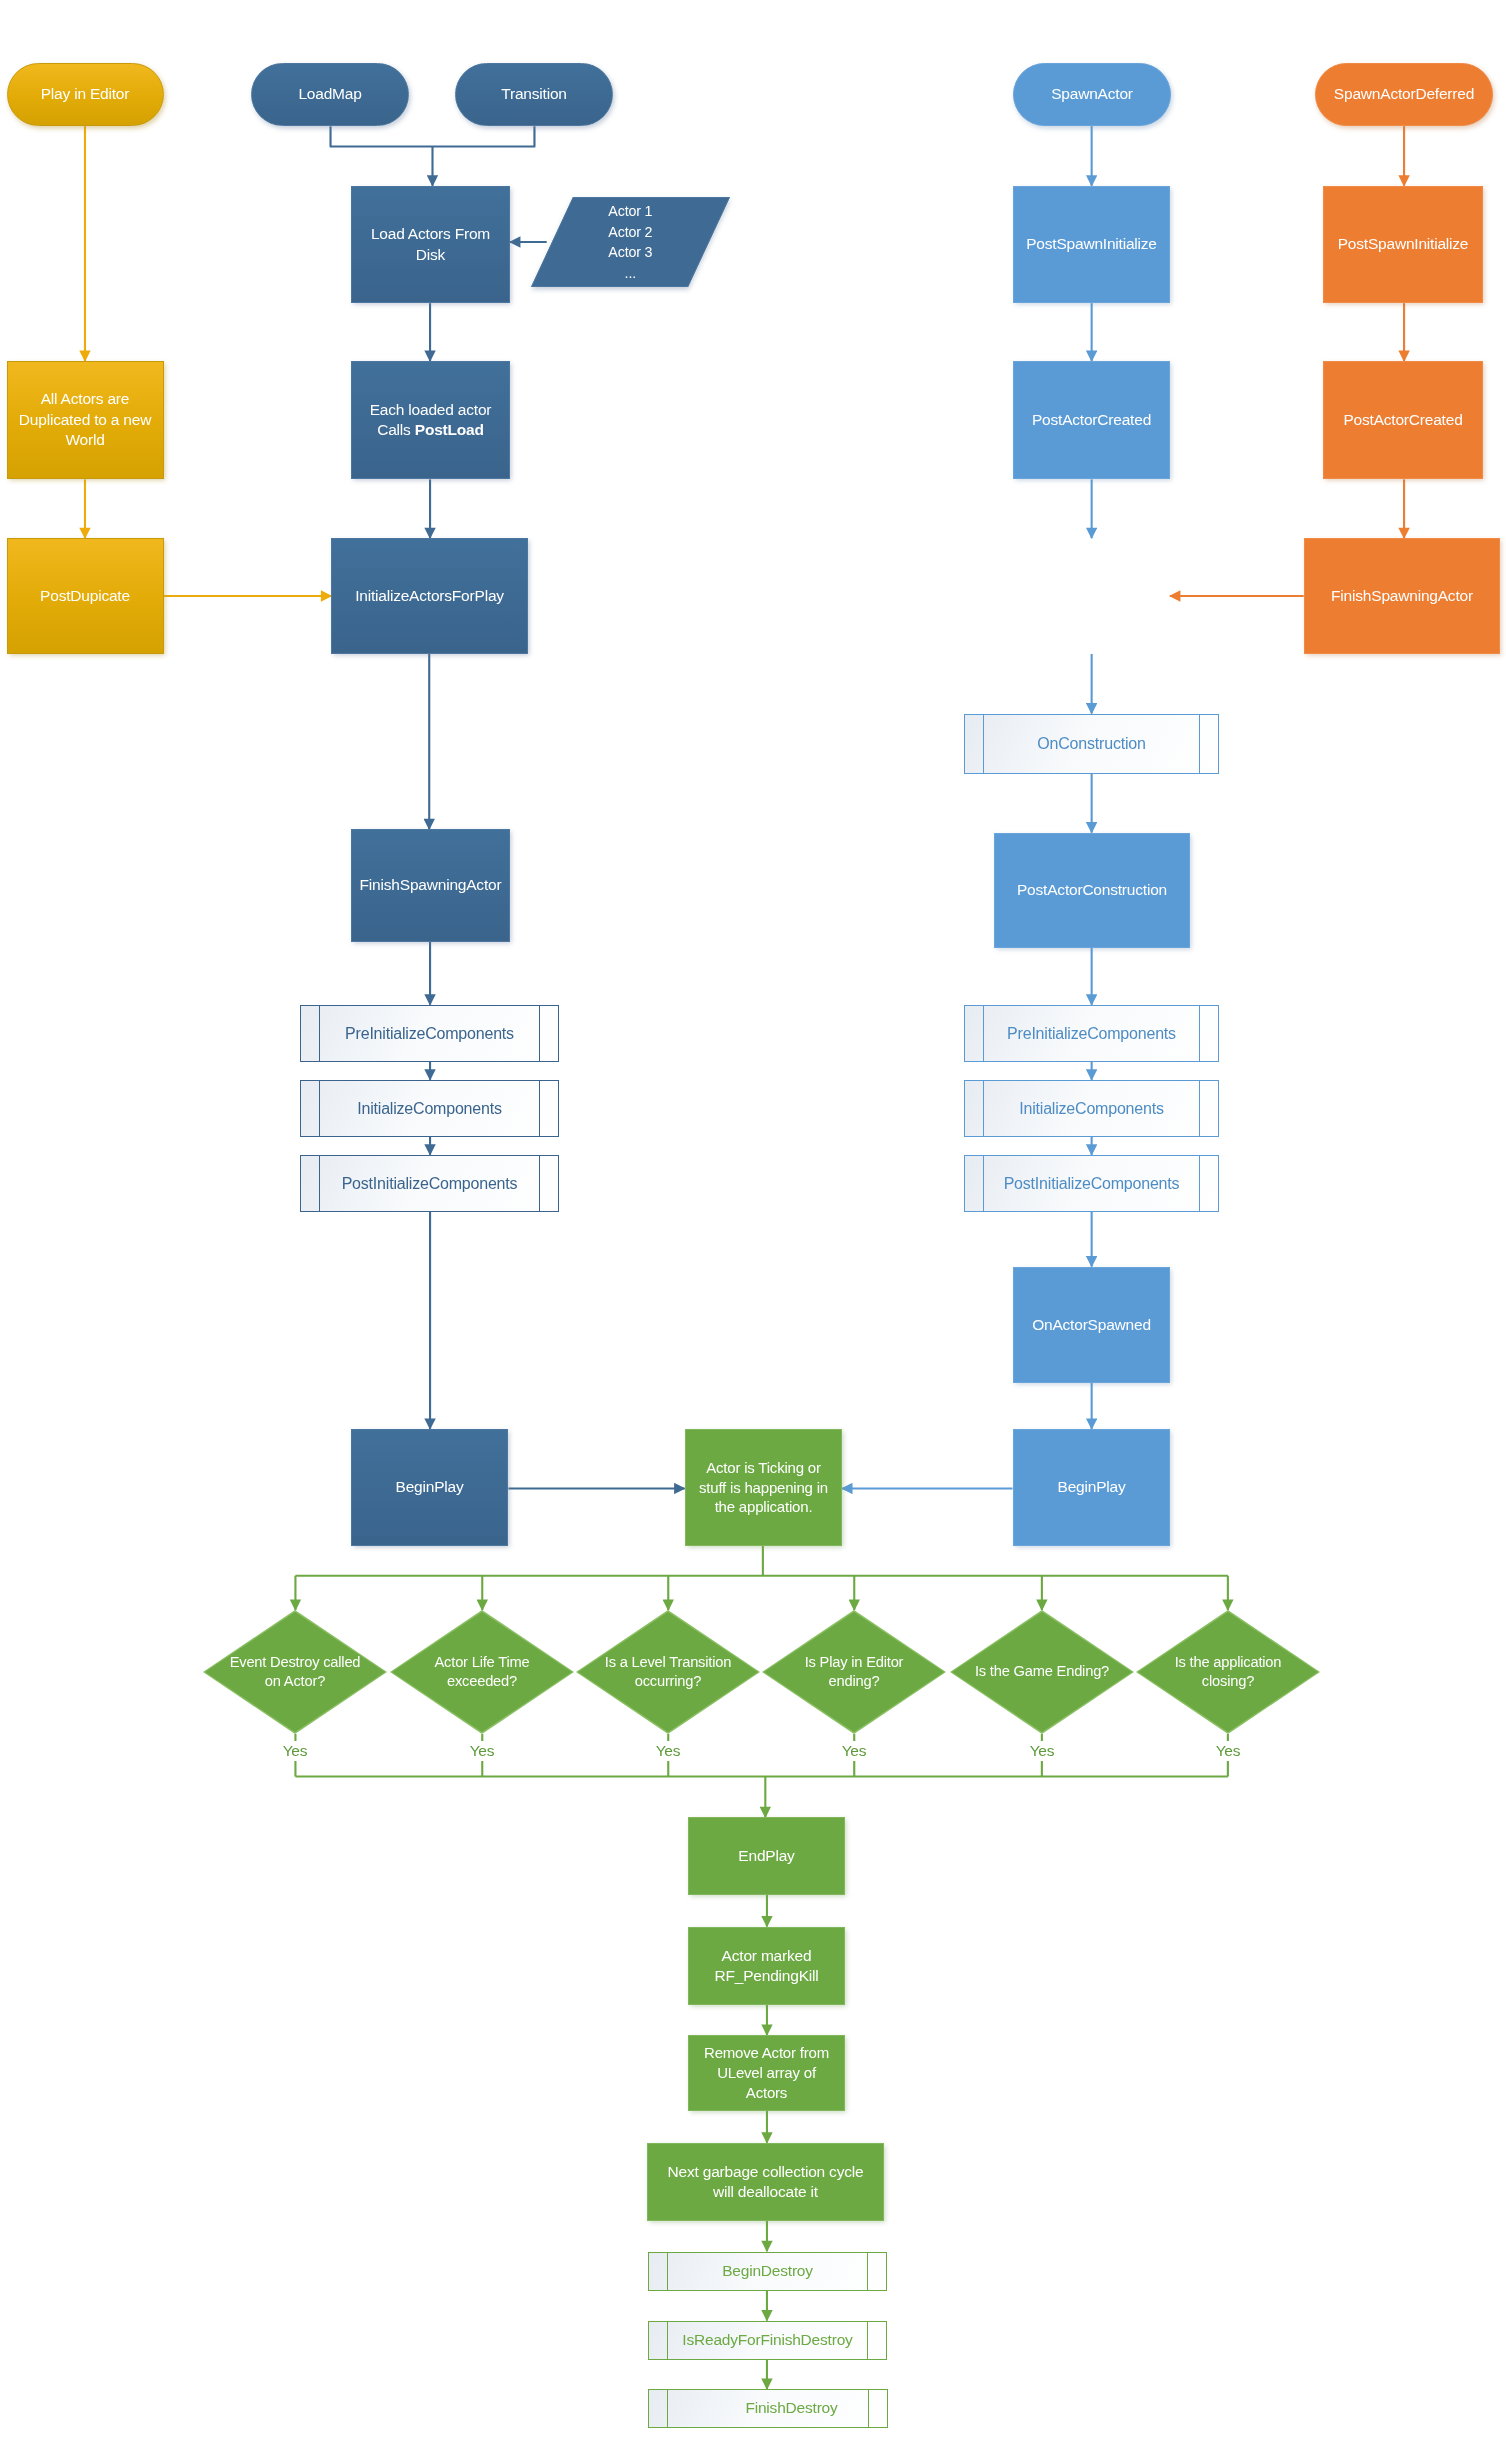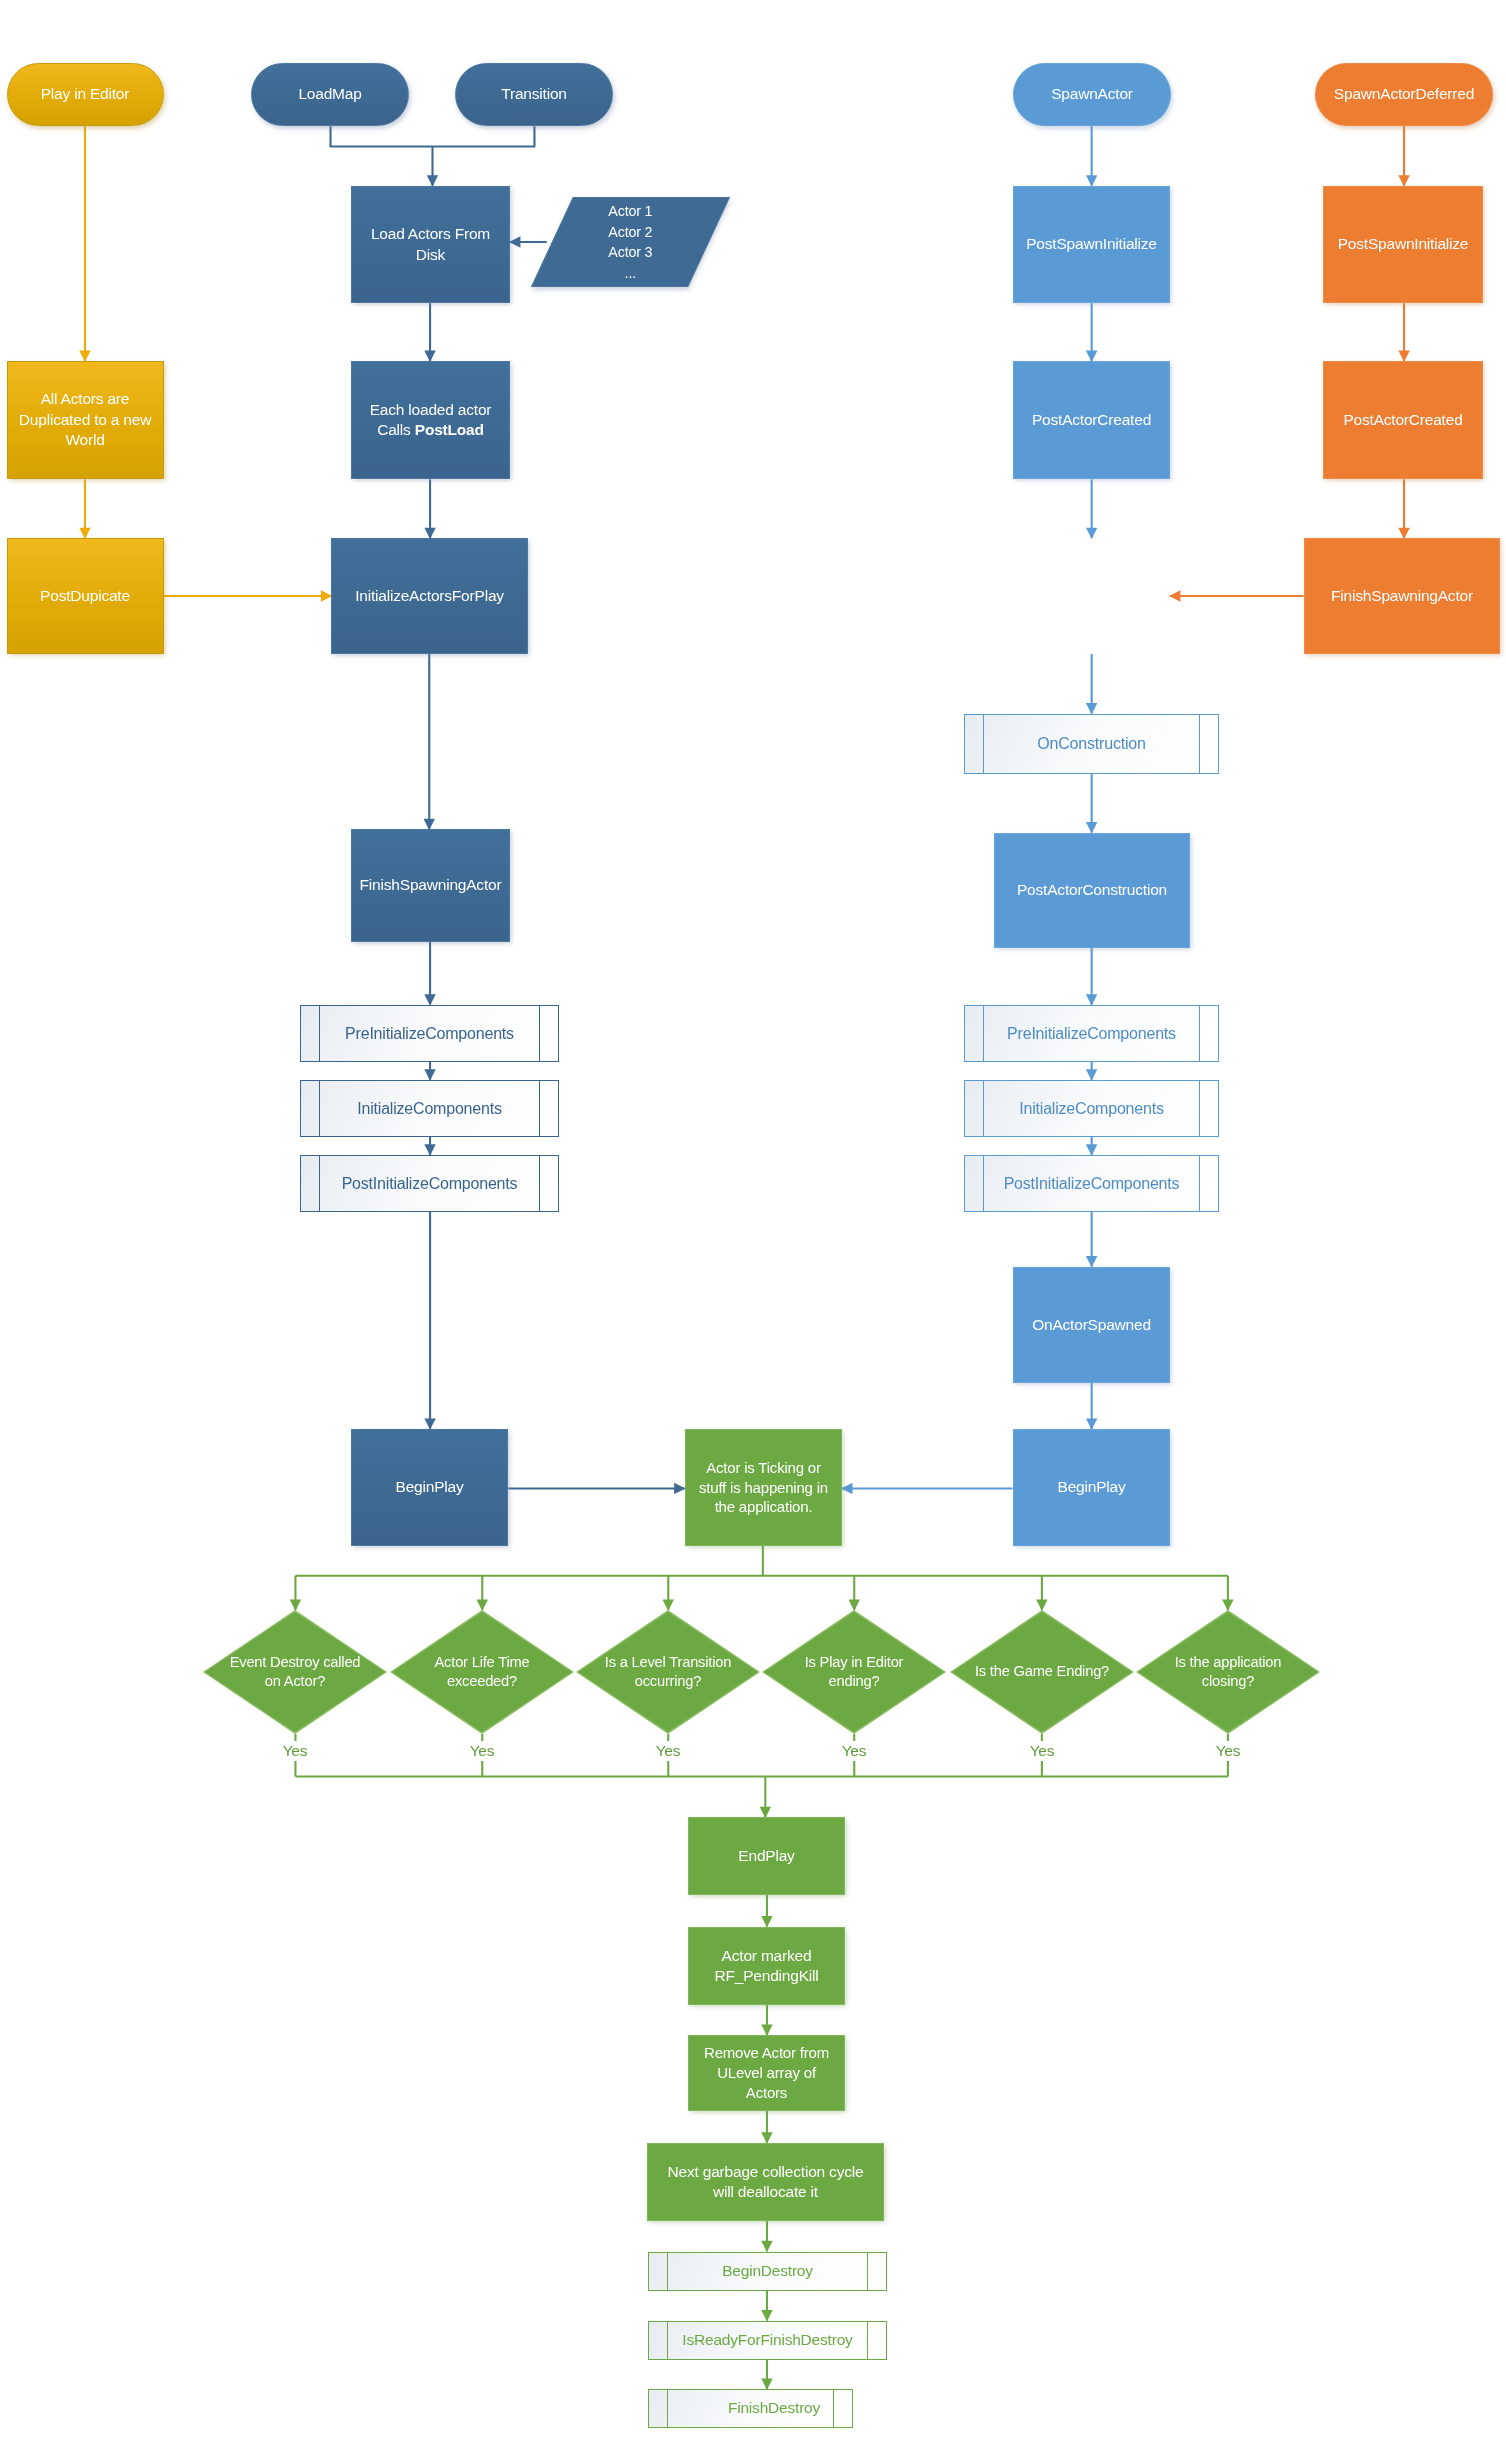--- a/index.html
+++ b/index.html
@@ -87,21 +87,21 @@
   .n-d5{left:950px;top:1594px;width:184px;height:124px;}
   .n-d6{left:1136px;top:1594px;width:184px;height:124px;}
   .y-1{left:269px;top:1725px;} .y-2{left:456px;top:1725px;} .y-3{left:642px;top:1725px;}
   .y-4{left:828px;top:1725px;} .y-5{left:1016px;top:1725px;} .y-6{left:1202px;top:1725px;}
   .n-endplay{left:688px;top:1801px;width:157px;height:78px;}
   .n-marked{left:688px;top:1911px;width:157px;height:78px;}
   .n-remove{left:688px;top:2019px;width:157px;height:76px;font-size:15px;}
   .n-nextgc{left:647px;top:2127px;width:237px;height:78px;}
   .n-begindestroy{left:648px;top:2236px;width:239px;height:39px;}
   .n-isready{left:648px;top:2305px;width:239px;height:39px;}
-  .n-finishdestroy{left:648px;top:2373px;width:205px;height:39px;padding-left:47px;}
+  .n-finishdestroy{left:648px;top:2373px;width:240px;height:39px;padding-left:47px;}
 </style>
 </head>
 <body>
 
 <div id="canvas">
 
   <svg id="wires" width="1507" height="2462" viewBox="0 0 1847 3018">
     <defs>
       <marker id="ah-y" viewBox="0 0 12 12" refX="11" refY="6" markerWidth="16" markerHeight="14" orient="auto" markerUnits="userSpaceOnUse">
           <path d="M0,0 L12,6 L0,12 Z" fill="#edab0c"></path>

